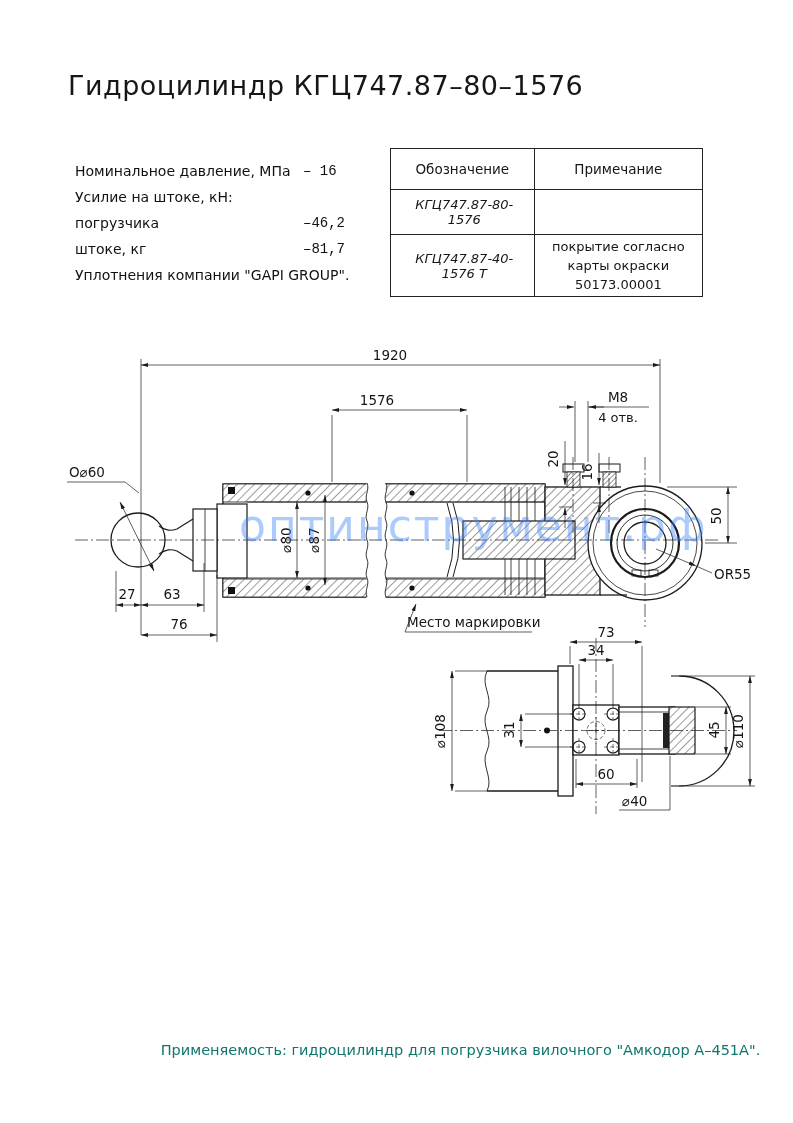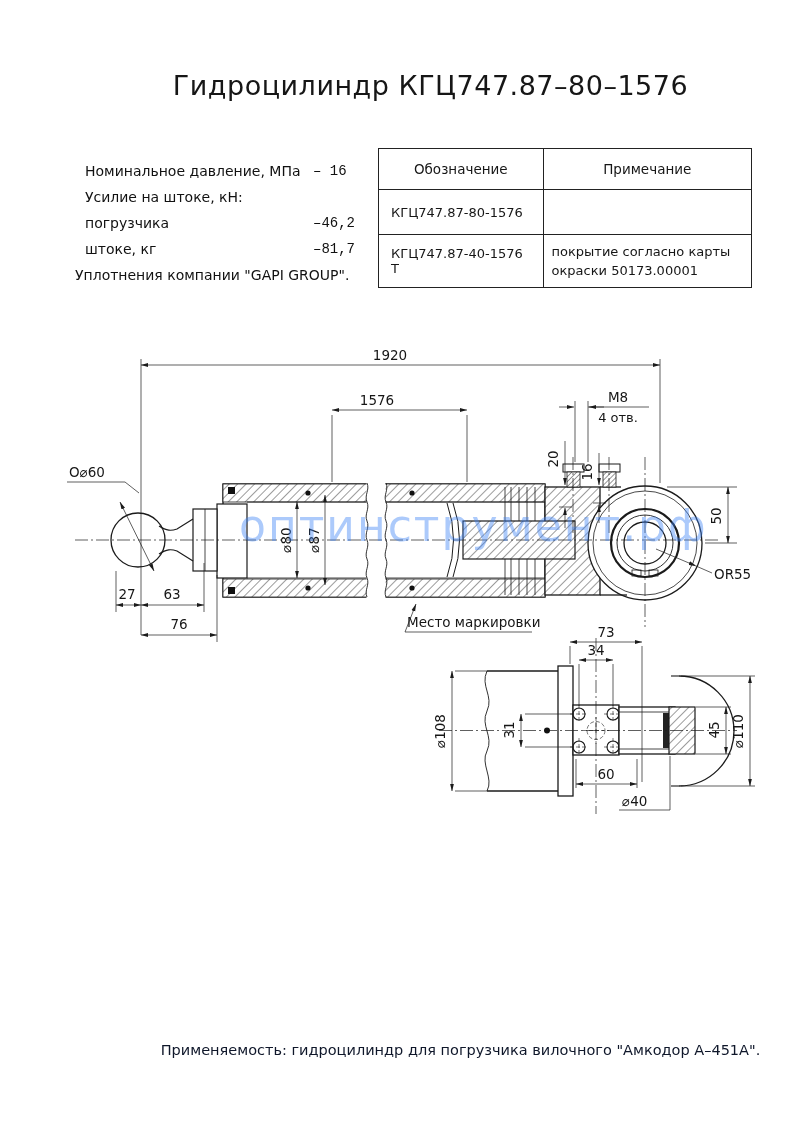--- a/index.html
+++ b/index.html
@@ -3,54 +3,54 @@
 <meta charset="utf-8">
 <style>
   html,body{margin:0;padding:0;background:#e8e8e8;}
   .page{
     position:relative;width:793px;height:1123px;background:#ffffff;
     margin:0 auto;overflow:hidden;
     font-family:"DejaVu Sans",sans-serif;color:#111;
   }
   .title{
     position:absolute;top:70px;left:0;width:793px;
-    text-align:center;padding-left:68px;box-sizing:border-box;
+    padding-left:68px;box-sizing:border-box;
     font-size:27px;font-weight:400;letter-spacing:.5px;color:#161616;
   }
   
   .specs{position:absolute;left:75px;top:158px;width:340px;font-size:14px;line-height:26px;}
-  .spec-row{display:flex;margin-left:10px;}
+  .spec-row{display:flex;}
   .spec-label{width:228px;}
   .spec-value{flex:1;font-family:Liberation Mono, monospace;}
   .spec-note{line-height:26px;}
   
   .dtable{
-    position:absolute;left:378px;top:148px;width:374px;
+    position:absolute;left:390px;top:148px;width:313px;
     border-collapse:collapse;font-size:13px;color:#161616;
   }
   .dtable th,.dtable td{border:1.4px solid #222;padding:2px 8px;font-weight:400;}
   .dtable th{height:36px;text-align:center;font-size:13.5px;}
   .dtable td{text-align:center;}
-  .dtable .col-des{width:148px;text-align:left;padding-left:12px;}
+  .dtable .col-des{width:148px;text-align:center;padding-left:12px;font-style:italic;}
   .dtable .r1 td{height:40px;}
   .dtable .r2 td{height:48px;}
-  .dtable .note-cell{text-align:left;line-height:19px;width:200px;margin-left:20px;}
+  .dtable .note-cell{text-align:center;line-height:19px;width:200px;margin-left:20px;}
   
   .svgwrap{position:absolute;}
   svg text{font-family:"DejaVu Sans",sans-serif;fill:#161616;}
   text.dim{font-size:13.5px;}
   text.dims{font-size:13px;}
   .watermark{
     position:absolute;left:193px;top:500px;width:560px;
     font-size:44px;letter-spacing:2px;color:#3b82f6;opacity:.42;
     pointer-events:none;white-space:nowrap;padding-left:46px;
   }
   .footer{
     position:absolute;top:1042px;left:0;width:793px;box-sizing:border-box;
-    padding-left:128px;text-align:center;font-size:14.5px;color:#0f172a;
+    padding-left:128px;text-align:center;font-size:14.5px;color:#0f766e;
   }
 </style>
 </head>
 <body>
 
 <div class="page">
 
   <div class="title">Гидроцилиндр КГЦ747.87–80–1576</div>
 
   <div class="specs">

